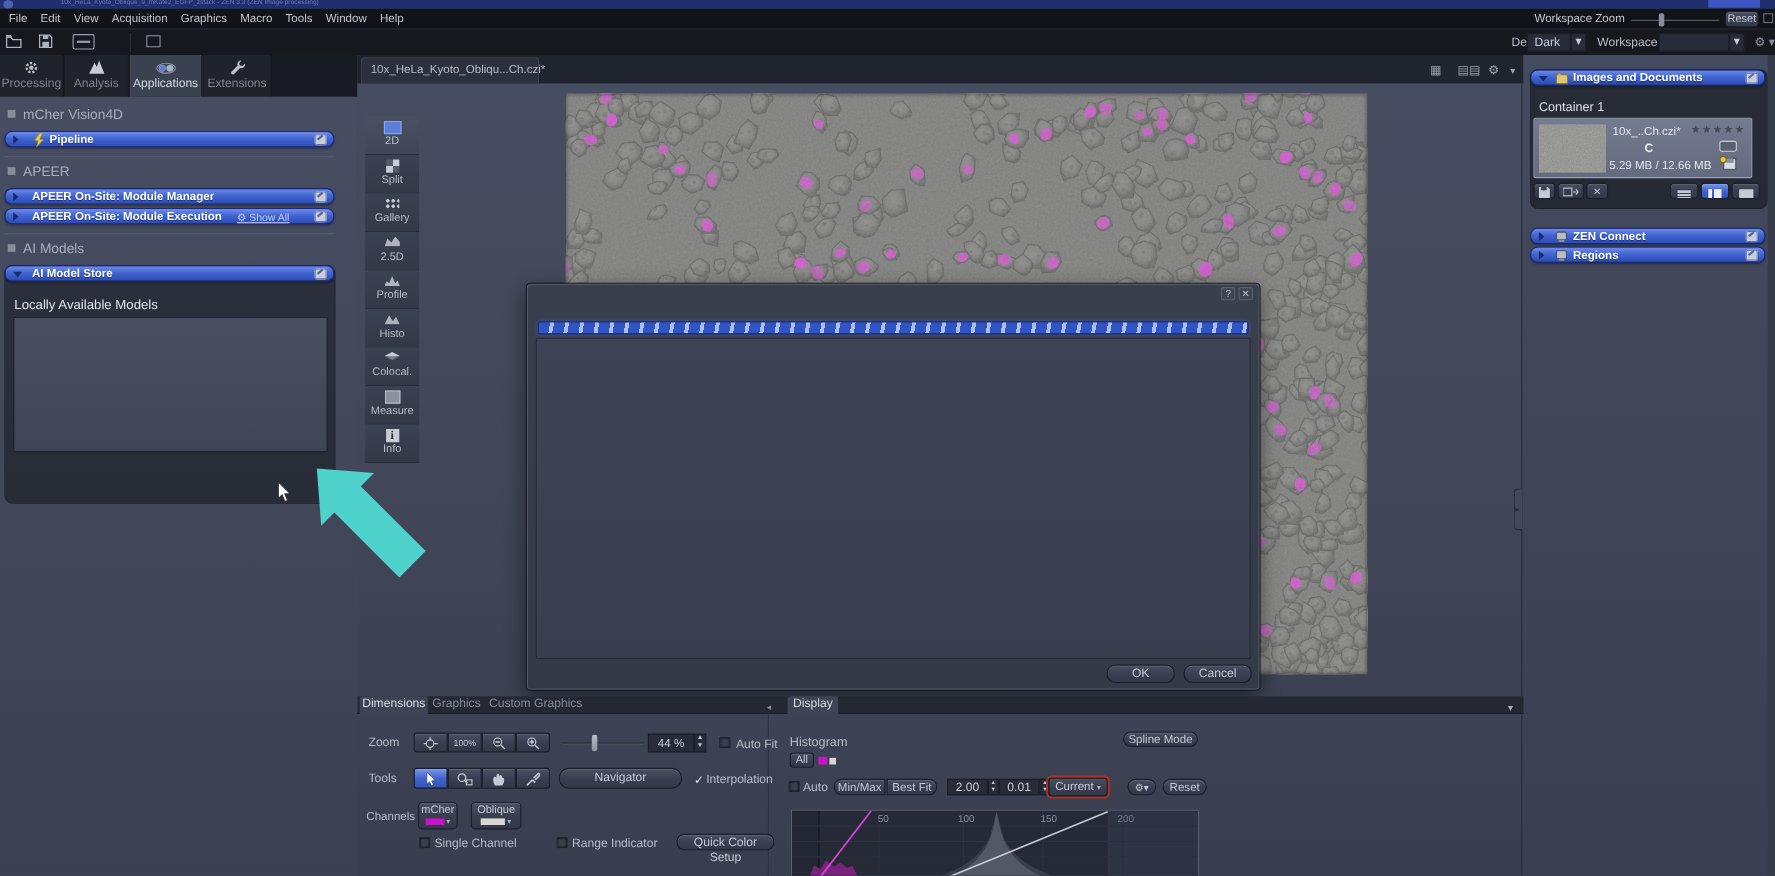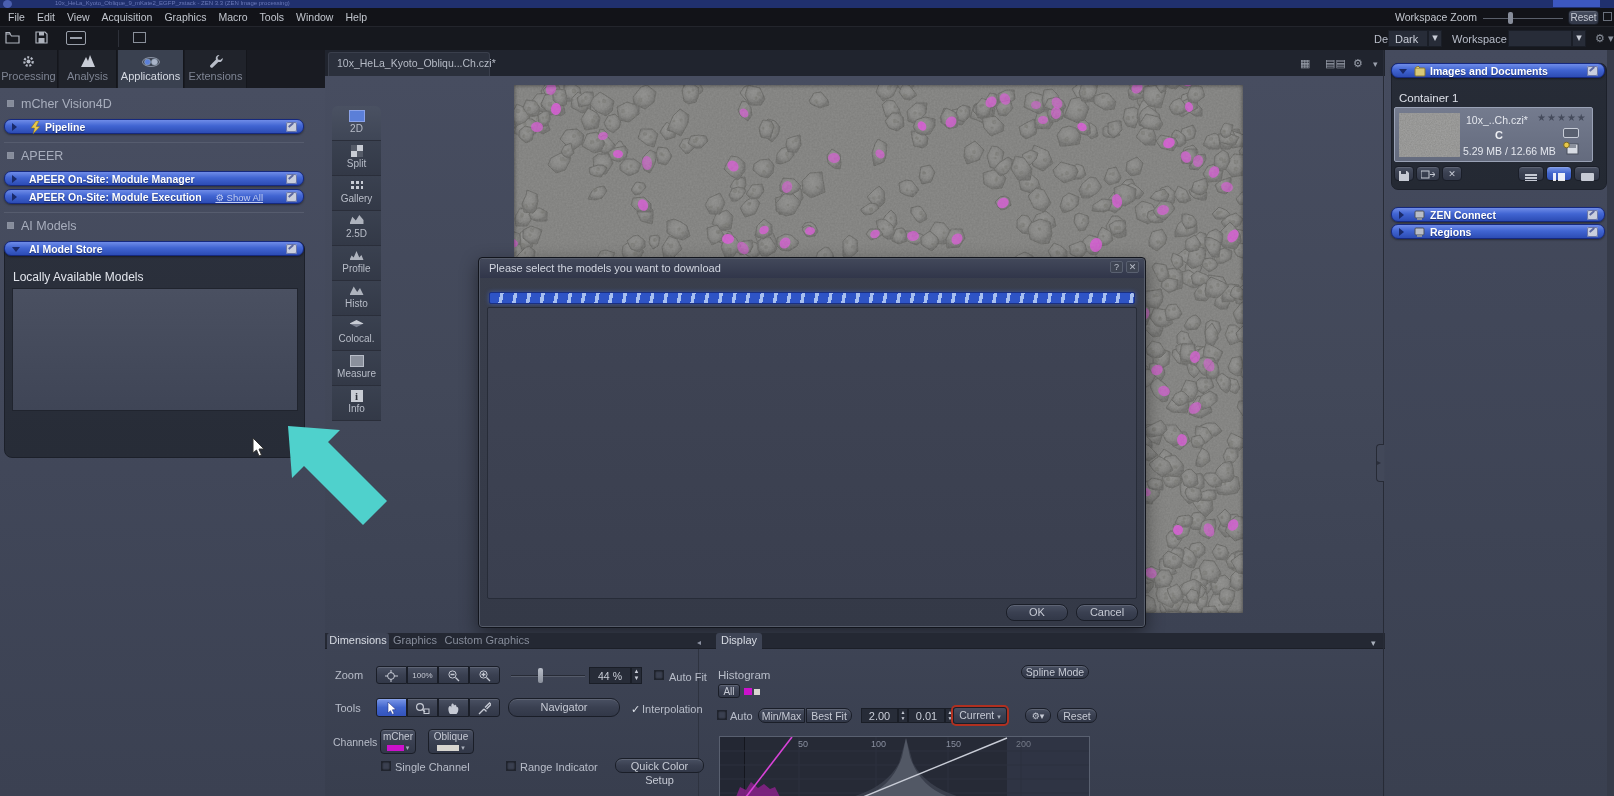--- a/index.html
+++ b/index.html
@@ -1516,21 +1516,20 @@
         <ellipse cx="229" cy="163" rx="7" ry="5" fill="#d754d4" opacity="0.67" transform="rotate(53 229 163)"></ellipse>
         <ellipse cx="603" cy="116" rx="7" ry="5" fill="#d754d4" opacity="0.84" transform="rotate(78 603 116)"></ellipse>
         <ellipse cx="133" cy="78" rx="7" ry="5" fill="#d754d4" opacity="0.65" transform="rotate(86 133 78)"></ellipse>
         <ellipse cx="684" cy="76" rx="6" ry="5" fill="#d754d4" opacity="0.65" transform="rotate(105 684 76)"></ellipse>
         <rect width="729" height="528" filter="url(#noise)"></rect>
       </svg>
       <div style="position:absolute;left:189px;top:9px;width:729px;height:528px;box-shadow:inset 0 0 4px rgba(0,0,0,.55);"></div>
 </div>
 
 <div class="abs" style="left:478px;top:257px;width:668px;height:371px;background:linear-gradient(180deg,#3a3f4d 0%,#343947 100%);border:1px solid #12151d;border-radius:4px;box-shadow:0 0 0 1px #555b69 inset,0 6px 18px rgba(0,0,0,.45);">
-  <div style="position:absolute;left:1px;top:1px;right:1px;height:19px;background:linear-gradient(180deg,#42485a,#31364a);border-radius:3px 3px 0 0;color:#d2d6e0;font-size:11px;line-height:18px;padding-left:9px;">Please select the models you want to download</div>
   <span style="position:absolute;right:22px;top:3px;width:13px;height:12px;background:#3e4452;border:1px solid #596070;border-radius:2px;color:#b8bdc8;font-size:9px;line-height:11px;text-align:center;">?</span>
   <span style="position:absolute;right:6px;top:3px;width:13px;height:12px;background:#3e4452;border:1px solid #596070;border-radius:2px;color:#b8bdc8;font-size:9px;line-height:11px;text-align:center;">✕</span>
   <div style="position:absolute;left:10px;top:34px;width:646px;height:12px;background:repeating-linear-gradient(100deg,#2e54c6 0 10px,#a8c0f0 10px 13.5px);border:1px solid #1a2f80;border-radius:2px;box-shadow:0 0 4px rgba(70,110,230,.6);"></div>
   <div style="position:absolute;left:8px;top:49px;width:650px;height:292px;background:linear-gradient(180deg,#3f4454 0%,#3a3f4f 100%);border:1px solid #272c38;border-radius:2px;"></div>
   <div class="btn" style="left:527px;top:346px;width:62px;height:17px;border-radius:8px;font-size:11px;line-height:15px;">OK</div>
   <div class="btn" style="left:597px;top:346px;width:62px;height:17px;border-radius:8px;font-size:11px;line-height:15px;">Cancel</div>
 </div>
 
 <div class="abs" style="top:633px;left:325px;width:1060px;height:163px;background:linear-gradient(180deg,#3e4455 0%,#383e4e 100%);">
 <div style="position:absolute;left:0;top:0;width:1060px;height:16px;background:#242833;border-bottom:1px solid #1c1f28;"></div>

